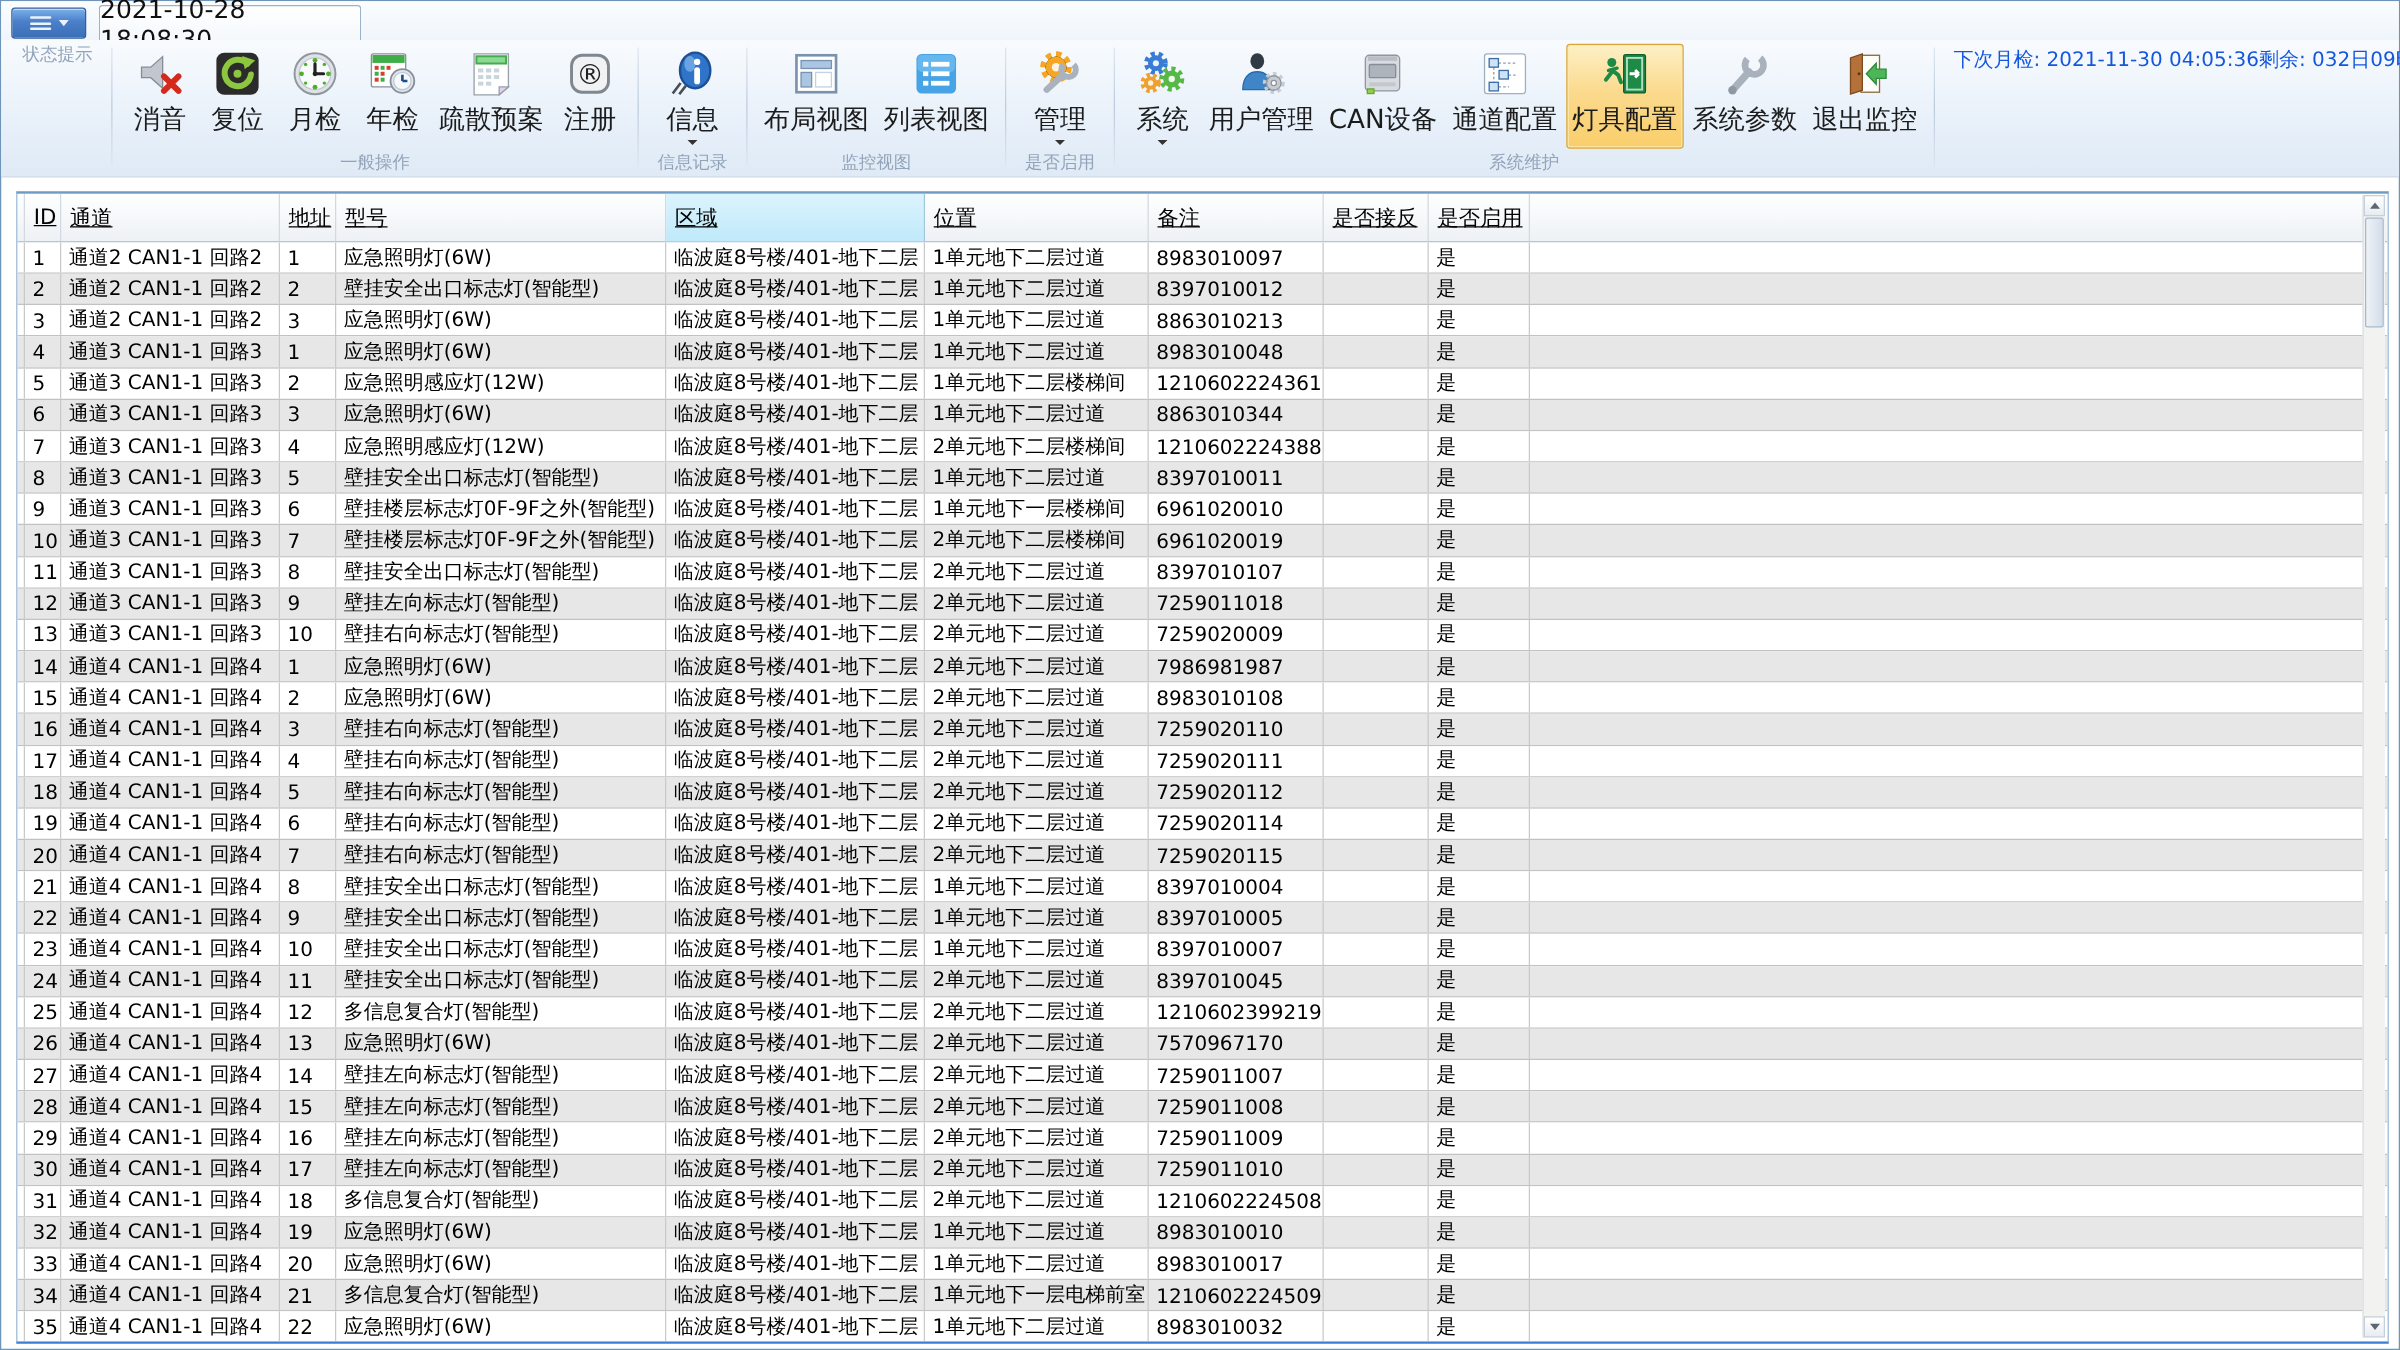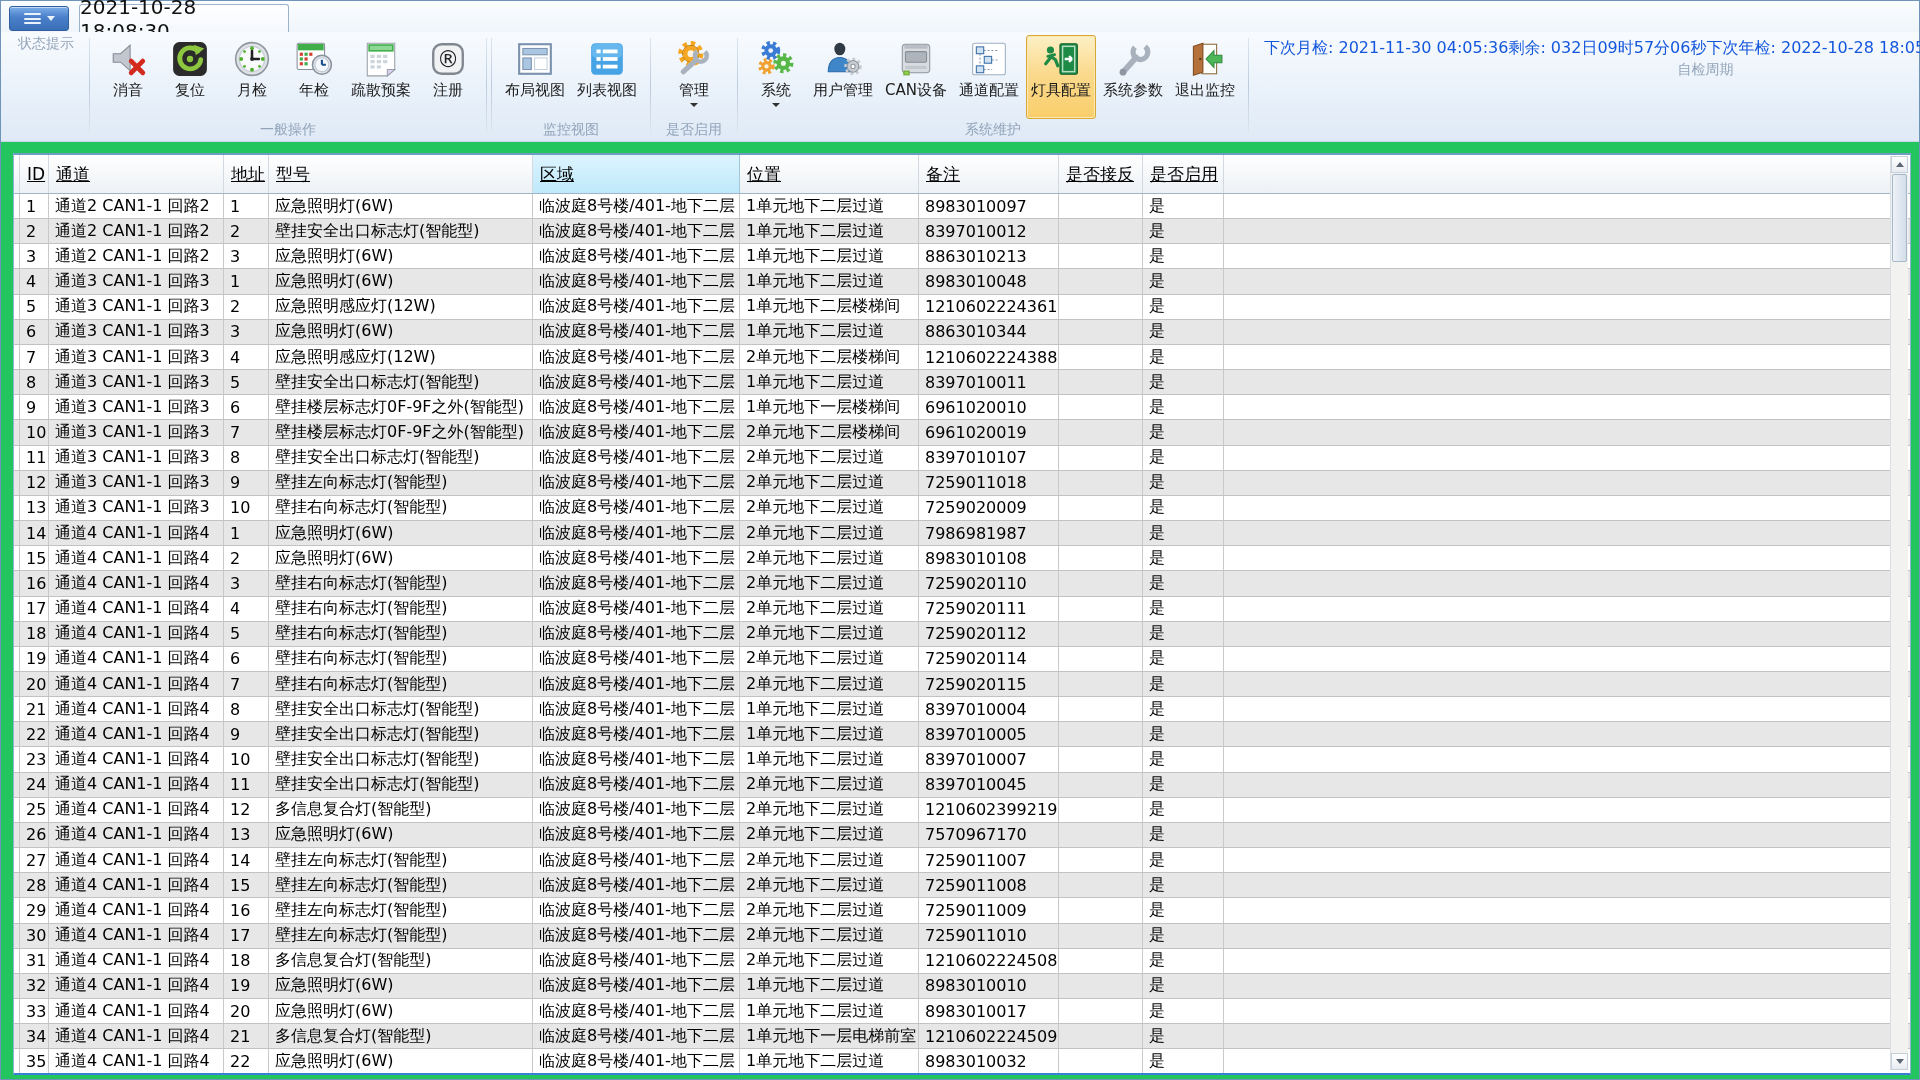--- a/index.html
+++ b/index.html
@@ -1,38 +1,38 @@
 <!DOCTYPE html>
 <html><head>
 <meta charset="utf-8">
 <style>
   html,body{margin:0;padding:0;}
   body{width:1920px;height:1080px;overflow:hidden;font-family:"DejaVu Sans",sans-serif;background:#dce8f5;}
-  .window{position:absolute;inset:0;border:1px solid #6f94ba;box-sizing:border-box;background:#22c55e;}
+  .window{position:absolute;inset:0;border:1px solid #6f94ba;box-sizing:border-box;background:#ffffff;}
 
   
   .tabstrip{position:absolute;left:0;top:0;right:0;height:31px;background:linear-gradient(#fbfdff,#eff5fb);border-bottom:1px solid #d9e4f0;}
   .menu-btn{position:absolute;left:8px;top:5px;width:58px;height:23px;border-radius:3px;border:1px solid #2f5f9f;background:linear-gradient(#7cb0ea,#4a7fc9 45%,#3a6fb8);box-shadow:inset 0 1px 0 rgba(255,255,255,.55);display:flex;align-items:center;justify-content:center;gap:6px;cursor:pointer;}
   .menu-lines{width:17px;display:flex;flex-direction:column;gap:2.5px;}
   .menu-lines i{height:2px;background:#eaf2fb;border-radius:1px;}
   .menu-caret{width:0;height:0;border-left:4px solid transparent;border-right:4px solid transparent;border-top:5px solid #eaf2fb;}
   .tab{position:absolute;left:78px;top:3px;width:210px;height:29px;box-sizing:border-box;background:linear-gradient(#ffffff,#f4f8fc);border:1px solid #9db1c9;border-bottom:none;border-radius:3px 3px 0 0;display:flex;align-items:center;justify-content:center;font-size:20px;color:#101010;}
 
   
   .ribbon{position:absolute;left:0;top:31px;right:0;height:110px;background:linear-gradient(#f8fbfe,#e9f1fa 55%,#dfeaf6);border-bottom:1px solid #c7d6e8;box-sizing:border-box;}
   .ribbon-row{position:absolute;left:4px;top:2px;bottom:2px;display:flex;align-items:stretch;}
   .tb-group{display:flex;flex-direction:column;align-items:center;padding:0 5px;}
   .tb-buttons{flex:1;display:flex;align-items:stretch;}
   .tb-caption{height:19px;display:flex;align-items:center;justify-content:center;font-size:14px;color:#93a4ba;white-space:nowrap;padding:0 8px;}
   .tb-sep{width:1px;margin:4px 2px 6px 2px;background:linear-gradient(#dde6f0,#bccbdd 50%,#dde6f0);}
   .tb-btn{min-width:50px;padding:3px 4px 1px 4px;margin:1px;display:flex;flex-direction:column;align-items:center;border:1px solid transparent;border-radius:3px;cursor:pointer;}
   .tb-btn.selected{background:linear-gradient(#fdf0c6,#fbda8e 45%,#f9ce6b);border-color:#d9a637;box-shadow:inset 0 0 0 1px #fde9b0;}
   .tb-icon{width:38px;height:38px;margin-top:1px;}
   .tb-icon svg{width:100%;height:100%;}
-  .tb-label{font-size:15px;color:#1c1c1c;margin-top:3px;white-space:nowrap;}
+  .tb-label{font-size:21px;color:#1c1c1c;margin-top:3px;white-space:nowrap;}
   .tb-caret{margin-top:3px;width:0;height:0;border-left:4px solid transparent;border-right:4px solid transparent;border-top:4px solid #333;}
 
   
   .status-items{display:flex;flex-direction:column;justify-content:flex-start;padding-top:5px;}
   .status-row{display:flex;align-items:center;height:20px;margin:0 0 1px 0;}
   .status-lb{width:46px;text-align:right;font-size:15px;color:#111;}
   .pill{width:46px;height:15px;margin-left:4px;border-radius:8px;border:1px solid #98a0a8;background:linear-gradient(#fbfbfb,#dcdee1);box-shadow:inset 0 1px 0 #fff;}
 
   
   .tb-info{display:flex;flex-direction:row;padding:2px 6px 0 8px;font-size:16px;line-height:24.5px;color:#1457dd;white-space:nowrap;}
@@ -165,20 +165,36 @@
               <span class="tb-icon"><svg viewBox="0 0 36 36">
                   <rect x="4" y="4" width="28" height="28" rx="8" fill="#f0f2f4" stroke="#80878f" stroke-width="2.2"></rect>
                   <text x="18" y="25.5" font-size="21" text-anchor="middle" fill="#222" font-family="DejaVu Sans,sans-serif">®</text>
                 </svg></span>
               <span class="tb-label">注册</span>
             </div>
           </div>
           <div class="tb-caption">一般操作</div>
         </div>
         <div class="tb-sep"></div>
+        <div class="tb-group">
+          <div class="tb-buttons">
+            <div class="tb-btn">
+              <span class="tb-icon"><svg viewBox="0 0 36 36">
+                  <path d="M9 25 L3 33 M13 27 L8 33.5" stroke="#4a4f55" stroke-width="2"></path>
+                  <ellipse cx="20" cy="15.5" rx="11.5" ry="13.5" fill="#2f74c9" stroke="#1d4f93" stroke-width="1.8"></ellipse>
+                  <ellipse cx="16" cy="10.5" rx="4.2" ry="6" fill="#7fb3e8" opacity=".75"></ellipse>
+                  <circle cx="21.5" cy="9" r="2.4" fill="#fff"></circle>
+                  <rect x="19.3" y="13" width="4.4" height="13" rx="2.2" fill="#fff"></rect>
+                </svg></span>
+              <span class="tb-label">信息</span>
+              <span class="tb-caret"></span>
+            </div>
+          </div>
+          <div class="tb-caption">信息记录</div>
+        </div>
         <div class="tb-sep"></div>
         <div class="tb-group">
           <div class="tb-buttons">
             <div class="tb-btn">
               <span class="tb-icon"><svg viewBox="0 0 36 36">
                   <rect x="3" y="4" width="30" height="28" fill="#fff" stroke="#7a92ad" stroke-width="2"></rect>
                   <rect x="6.5" y="8" width="23" height="6" fill="#aac6e2" stroke="#7a92ad"></rect>
                   <rect x="6.5" y="17" width="8" height="11" fill="#aac6e2" stroke="#7a92ad"></rect>
                   <rect x="17.5" y="17" width="12" height="11" fill="#fff" stroke="#c3d2e2"></rect>
                 </svg></span>

